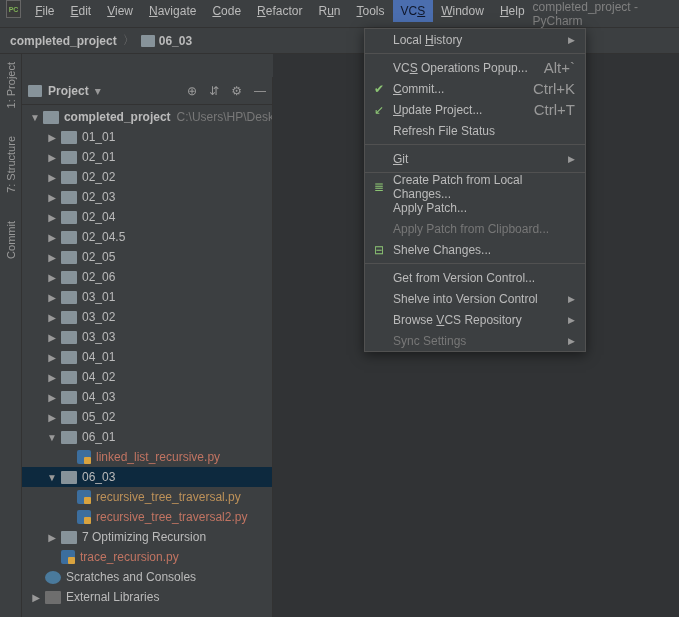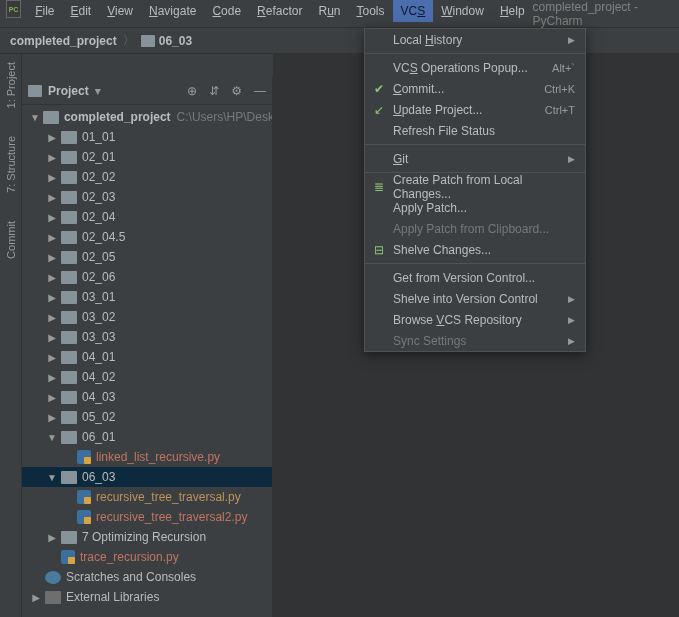--- a/index.html
+++ b/index.html
@@ -43,21 +43,21 @@
   .tree-row .label.vcs-unversioned { color: #c17462; }
   .tree-row .label.vcs-unknown { color: #bd9159; }
   .d1 { padding-left: 8px; } .d2 { padding-left: 24px; text-align: center; } .d3 { padding-left: 40px; }
   .content-area { flex: 1; background: #313335; }
   
   .dropdown { position: absolute; top: 28px; left: 364px; width: 222px; background: #3c3f41; border: 1px solid #515151; box-shadow: 0 3px 12px rgba(0,0,0,0.5); z-index: 10; }
   .dropdown .dd-item { display: flex; align-items: center; height: 21px; padding: 0 10px 0 6px; cursor: pointer; }
   .dropdown .dd-item.disabled { color: #777; }
   .dropdown .dd-icon { width: 16px; text-align: center; margin-right: 6px; color: #8cc474; flex-shrink: 0; }
   .dropdown .dd-label .ul { text-decoration: underline; }
-  .dropdown .dd-shortcut { margin-left: auto; color: #999; font-size: 11px; }
+  .dropdown .dd-shortcut { margin-left: auto; color: #999; font-size: 15px; }
   .dropdown .dd-sub { margin-left: auto; color: #999; font-size: 9px; }
   .dropdown .dd-sep { height: 1px; background: #515151; margin: 3px 0; }
 </style>
 </head>
 <body>
 
 <div class="menubar">
   <div class="logo">PC</div>
   <div id="menubar-items" style="display: flex;">
       <div class="menu-item"><span class="ul">F</span>ile</div>

